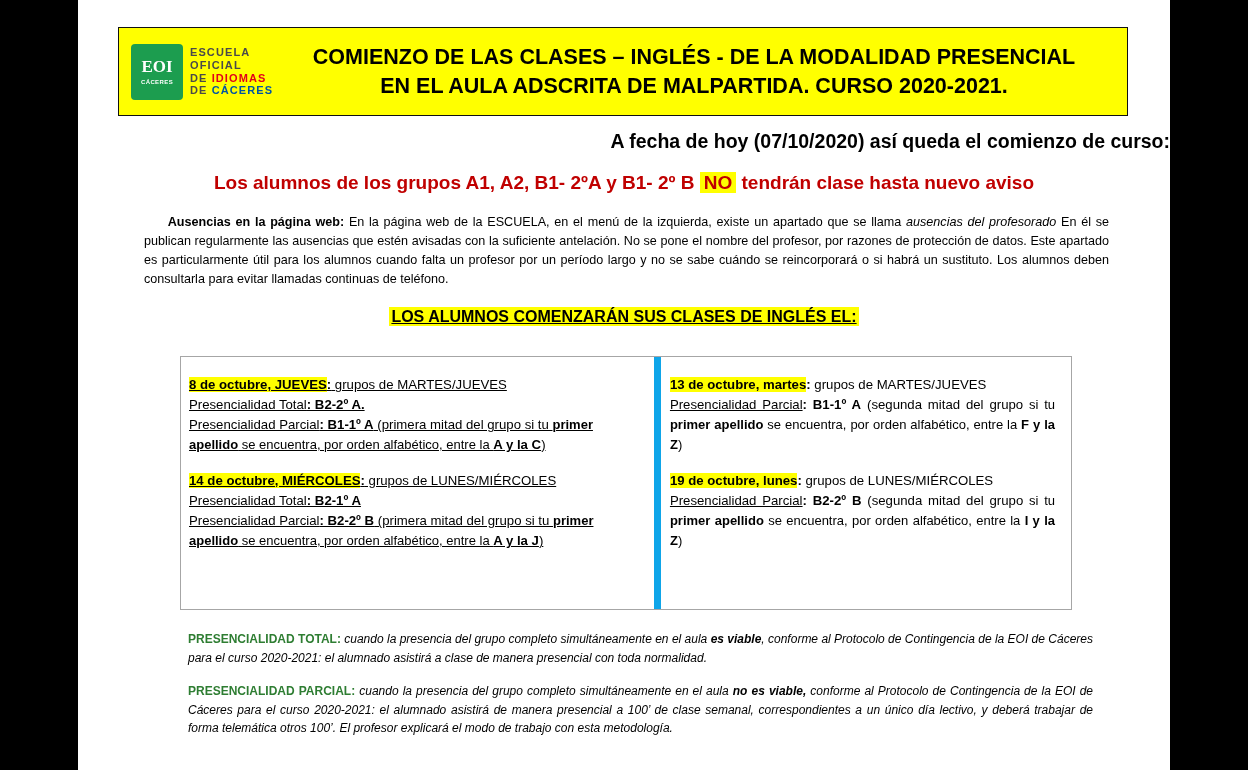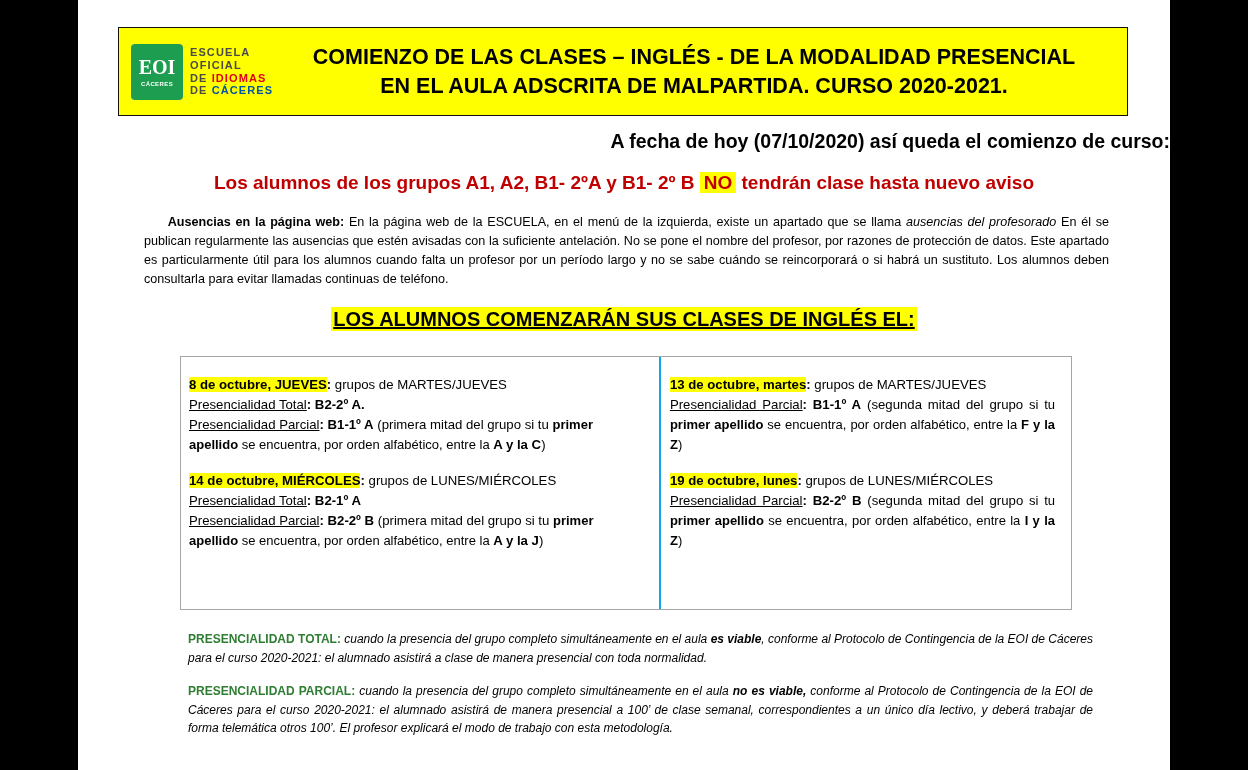--- a/index.html
+++ b/index.html
@@ -52,21 +52,21 @@
     border-radius: 4px;
     position: relative;
     flex: 0 0 auto;
     display: flex;
     flex-direction: column;
     align-items: center;
     justify-content: center;
   }
   .logo-mark .eoi-letters {
     color: #ffffff;
-    font-size: 20px;
+    font-size: 17px;
     font-weight: bold;
     letter-spacing: 0px;
     line-height: 1;
     font-family: "Liberation Serif", serif;
   }
   .logo-mark .eoi-caceres {
     color: #ffffff;
     font-size: 6px;
     font-weight: bold;
     letter-spacing: .4px;
@@ -136,21 +136,21 @@
   .para b { font-weight: bold; }
   .para i { }
 
   
   .mid-head {
     position: absolute;
     left: 0;
     top: 308px;
     width: 100%;
     text-align: center;
-    font-size: 20px;
+    font-size: 16px;
     font-weight: bold;
   }
   .mid-head span {
     background: #ffff00;
     text-decoration: underline;
     padding: 1px 2px;
   }
 
   
   .tbl {
@@ -165,22 +165,23 @@
   }
   .tbl .col {
     box-sizing: border-box;
     padding: 18px 16px 0 8px;
     font-size: 13.2px;
     line-height: 1.45;
     color: #000;
   }
   .tbl .col.left {
     width: 481px;
-    border-right: 2px solid #0ea5e9;
+    border-right: 7px solid #0ea5e9;
     padding-left: 8px;
+    text-decoration: underline;
   }
   .tbl .col.right {
     width: 411px;
     padding-left: 9px;
   }
   .blk { margin-bottom: 16px; }
   .blk .dline { margin-bottom: 1px; }
   .hl { background: #ffff00; }
   .u { text-decoration: underline; }
   .b { font-weight: bold; }

